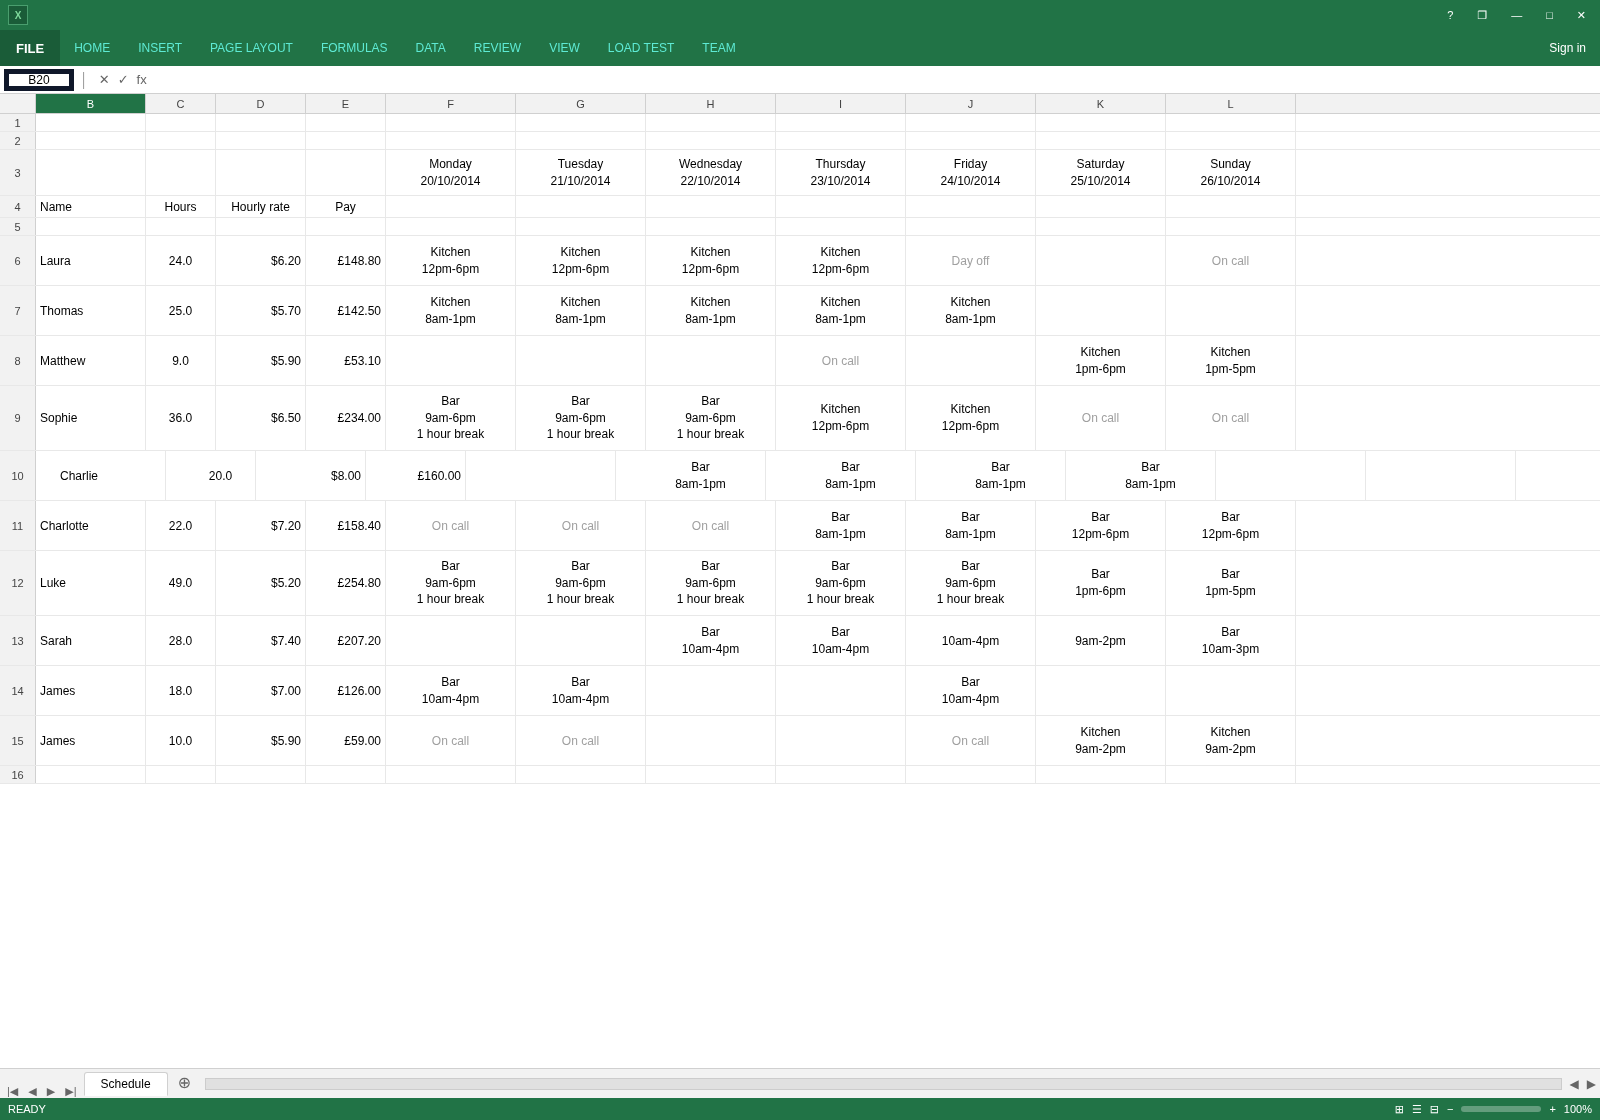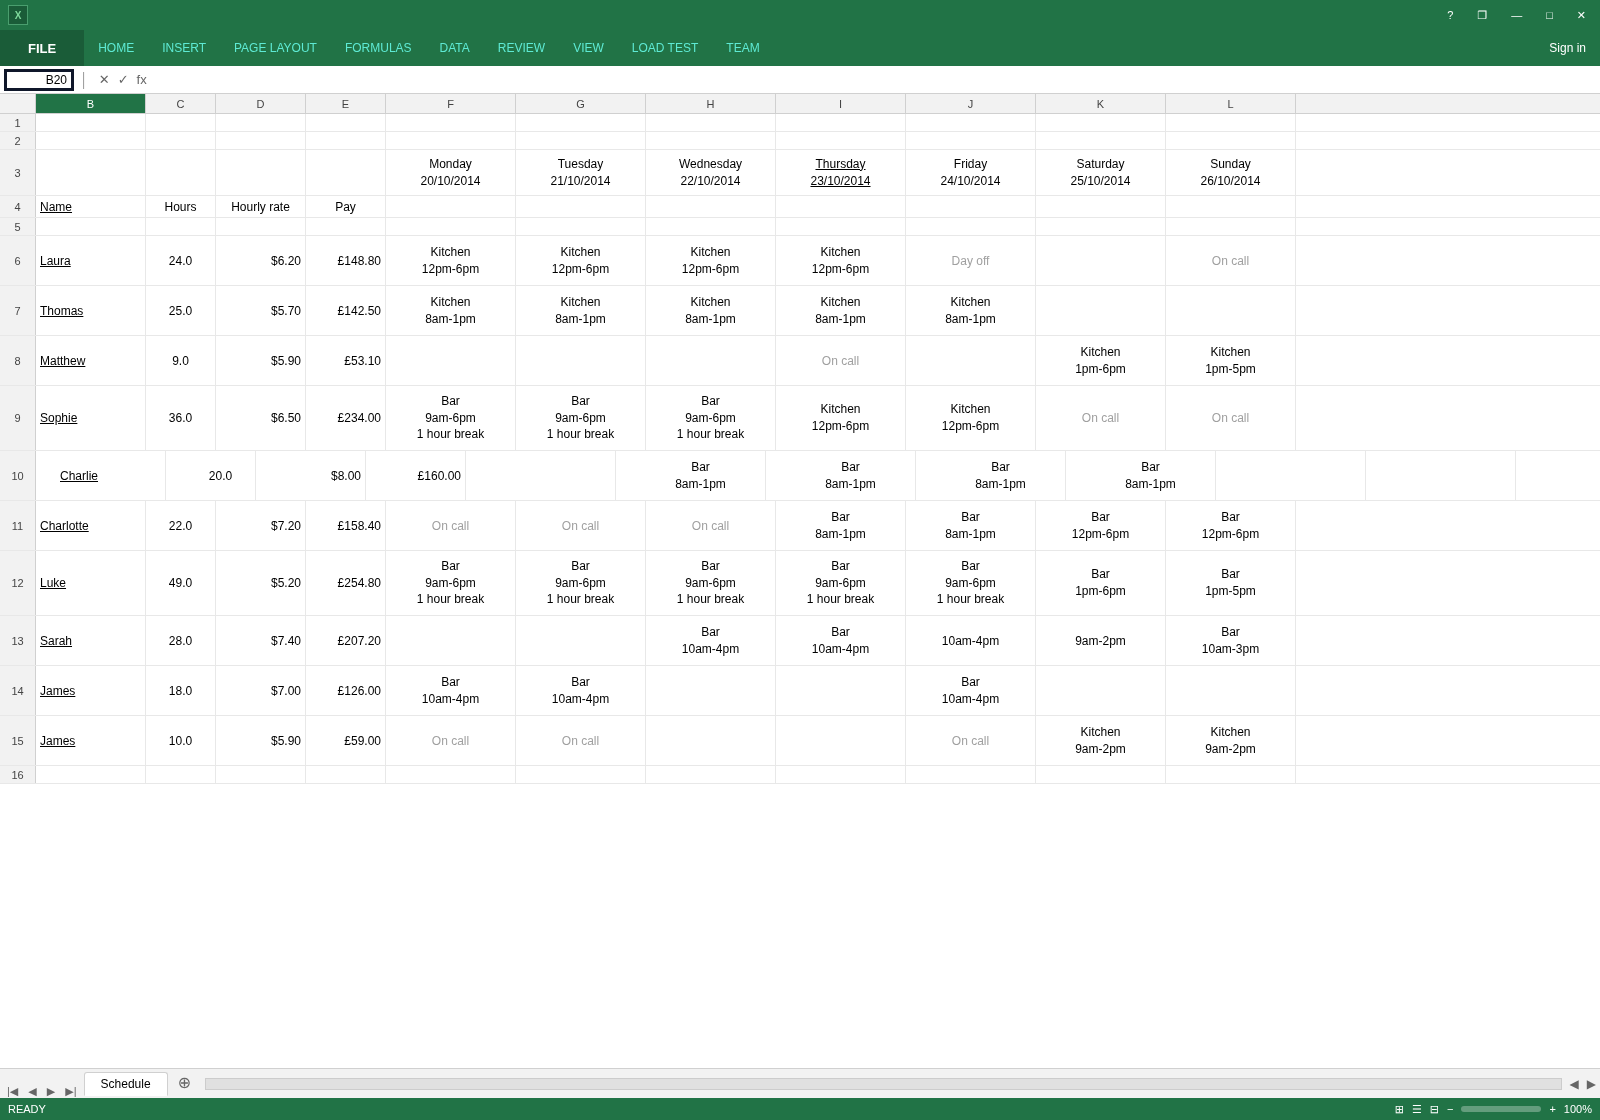--- a/index.html
+++ b/index.html
@@ -23,21 +23,21 @@
     
     .ribbon {
       height: 36px;
       background: #217346;
       display: flex;
       align-items: stretch;
     }
     .ribbon-file {
       background: #1a5c38;
       color: white;
-      padding: 0 28px;
+      padding: 0 16px;
       display: flex;
       align-items: center;
       font-weight: bold;
       font-size: 13px;
       cursor: pointer;
     }
     .ribbon-tabs { display: flex; align-items: stretch; }
     .ribbon-tab {
       color: #5eead4;
       padding: 0 14px;
@@ -62,24 +62,24 @@
       background: #ffffff;
       border-bottom: 1px solid #d0d0d0;
       display: flex;
       align-items: center;
       gap: 4px;
       padding: 0 4px;
     }
     .cell-ref {
       width: 70px;
       height: 22px;
-      border: 3px solid #0f172a;
+      border: 5px solid #0f172a;
       padding: 0 4px;
       font-size: 12px;
-      text-align: right;
+      text-align: center;
     }
     .formula-divider { color: #999; padding: 0 2px; font-size: 14px; }
     .formula-icons { display: flex; gap: 8px; color: #666; font-size: 13px; padding: 0 4px; cursor: pointer; }
     .formula-input {
       flex: 1;
       height: 22px;
       border: none;
       outline: none;
       font-size: 12px;
       padding: 0 4px;
@@ -149,21 +149,21 @@
       border-right: 1px solid #e8e8e8;
       display: flex;
       align-items: center;
       justify-content: center;
       padding: 2px 4px;
       font-size: 12px;
       text-align: center;
       overflow: hidden;
       flex-shrink: 0;
     }
-    .cell.left { justify-content: flex-start; text-align: center; text-decoration: underline; }
+    .cell.left { justify-content: flex-start; text-align: center; }
     .cell.right { justify-content: flex-end; text-align: right; }
     .cell.muted { color: #a0a0a0; }
 
     
     .w-a { width: 36px; min-width: 36px; }
     .w-b { width: 110px; min-width: 110px; }
     .w-c { width: 70px; min-width: 70px; }
     .w-d { width: 90px; min-width: 90px; }
     .w-e { width: 80px; min-width: 80px; }
     .w-f { width: 130px; min-width: 130px; }
@@ -307,21 +307,21 @@
 
     <div class="grid-row" style="height:46px;">
       <div class="row-header">3</div>
       <div class="cell w-b"></div>
       <div class="cell w-c"></div>
       <div class="cell w-d"></div>
       <div class="cell w-e"></div>
       <div class="cell w-f multiline" style="line-height:1.4;">Monday<br>20/10/2014</div>
       <div class="cell w-g multiline" style="line-height:1.4;">Tuesday<br>21/10/2014</div>
       <div class="cell w-h multiline" style="line-height:1.4;">Wednesday<br>22/10/2014</div>
-      <div class="cell w-i multiline" style="line-height:1.4;text-decoration:underline;">Thursday<br>23/10/2014</div>
+      <div class="cell w-i multiline" style="line-height:1.4;">Thursday<br>23/10/2014</div>
       <div class="cell w-j multiline" style="line-height:1.4;">Friday<br>24/10/2014</div>
       <div class="cell w-k multiline" style="line-height:1.4;">Saturday<br>25/10/2014</div>
       <div class="cell w-l multiline" style="line-height:1.4;">Sunday<br>26/10/2014</div>
     </div>
 
     <div class="grid-row" style="height:22px;">
       <div class="row-header">4</div>
       <div class="cell w-b left">Name</div>
       <div class="cell w-c">Hours</div>
       <div class="cell w-d">Hourly rate</div>

